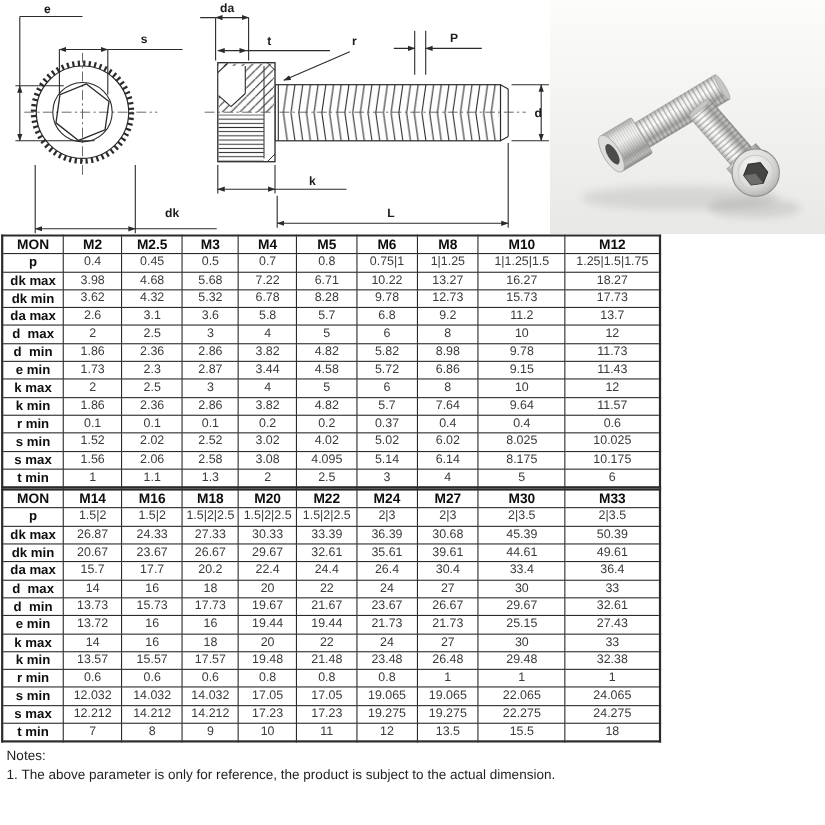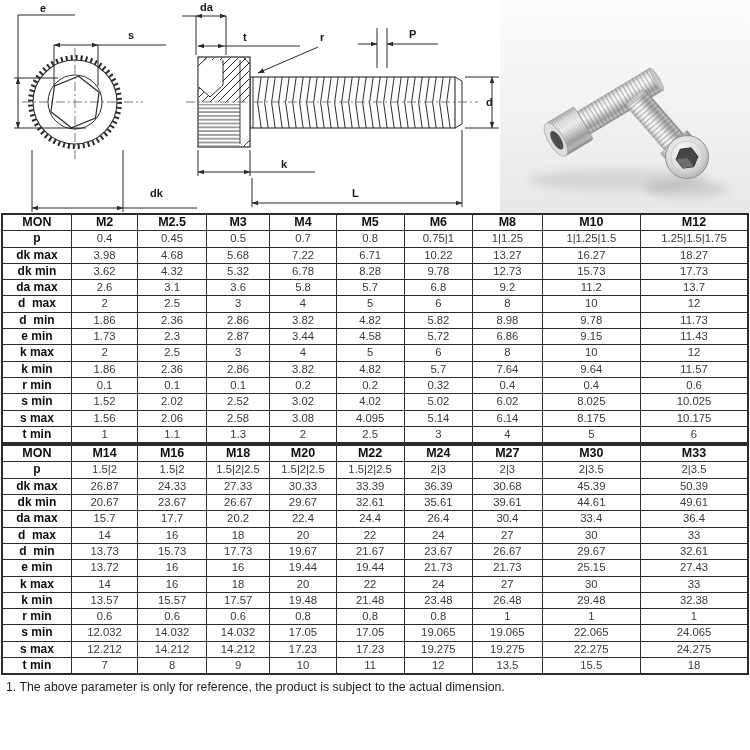--- a/index.html
+++ b/index.html
@@ -4,21 +4,21 @@
 <style>
   html,body{margin:0;padding:0;background:#fff;width:750px;height:750px;overflow:hidden;
     font-family:"Liberation Sans","DejaVu Sans",sans-serif;}
   .page{width:750px;height:750px;position:relative;}
   
   .top{position:relative;width:750px;height:213px;background:#fff;}
   .drawing{position:absolute;left:0;top:0;}
   .photo{position:absolute;right:0;top:0;}
   .dim{font:bold 11px "Liberation Sans","DejaVu Sans",sans-serif;fill:#1a1a1a;}
   
-  table.dim-table{width:748px;margin:0 1px;border-collapse:collapse;table-layout:fixed;
+  table.dim-table{width:600px;margin:0 1px;border-collapse:collapse;table-layout:fixed;
     border:2px solid #2b2b2b;}
   table.dim-table th,table.dim-table td{border:1px solid #2b2b2b;height:15.3px;
     line-height:15.3px;padding:0;text-align:center;overflow:hidden;white-space:pre;}
   table.dim-table thead th{font-size:12.5px;font-weight:bold;color:#0d0d0d;}
   table.dim-table th.rowlabel{font-size:12px;font-weight:bold;color:#0d0d0d;}
   table.dim-table td{font-size:11.3px;color:#3a3a3a;font-weight:normal;}
   
   .notes{padding:4px 8px 0 6px;color:#1f1f1f;}
   .notes div{font-size:12.3px;line-height:1.32;}
 </style>
@@ -340,21 +340,21 @@
           <td>9.64</td>
           <td>11.57</td>
         </tr>
         <tr>
           <th class="rowlabel">r min</th>
           <td>0.1</td>
           <td>0.1</td>
           <td>0.1</td>
           <td>0.2</td>
           <td>0.2</td>
-          <td>0.32</td>
+          <td>0.37</td>
           <td>0.4</td>
           <td>0.4</td>
           <td>0.6</td>
         </tr>
         <tr>
           <th class="rowlabel">s min</th>
           <td>1.52</td>
           <td>2.02</td>
           <td>2.52</td>
           <td>3.02</td>
@@ -572,16 +572,17 @@
           <td>11</td>
           <td>12</td>
           <td>13.5</td>
           <td>15.5</td>
           <td>18</td>
         </tr>
       </tbody>
     </table>
 
   <div class="notes">
+    <div>Notes:</div>
     <div>1. The above parameter is only for reference, the product is subject to the actual dimension.</div>
   </div>
 
 </div>
 
 </body></html>

